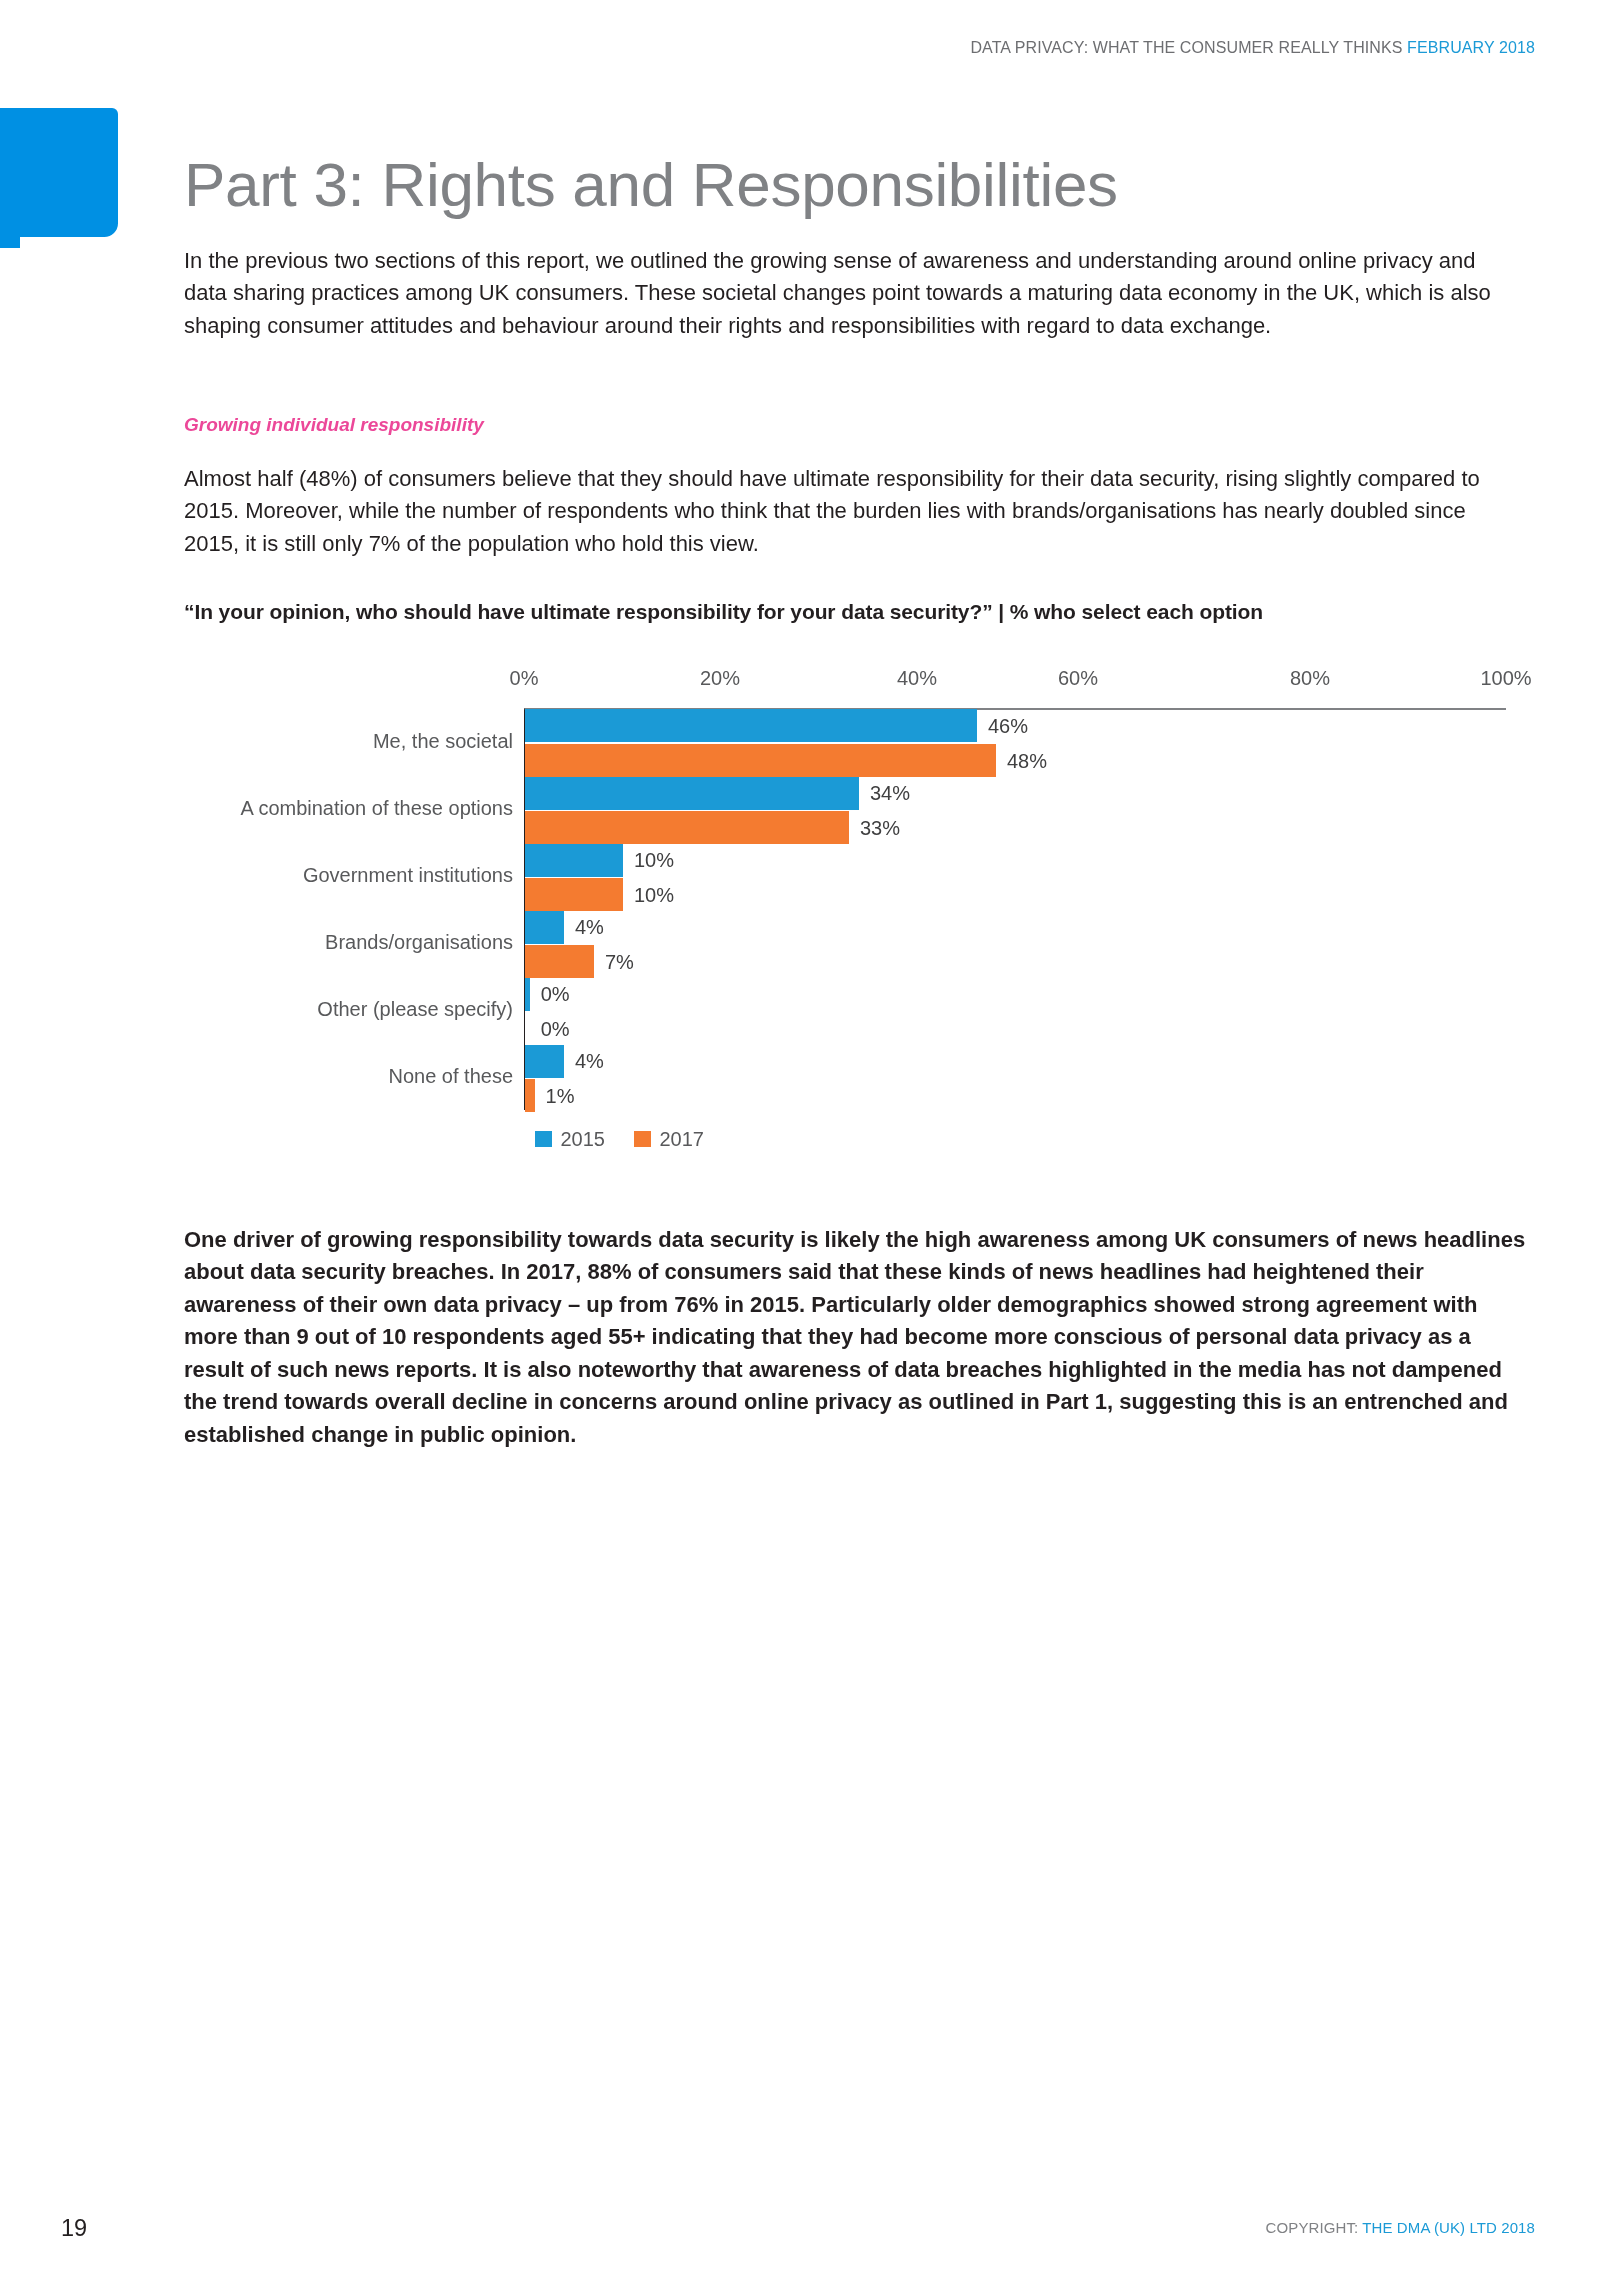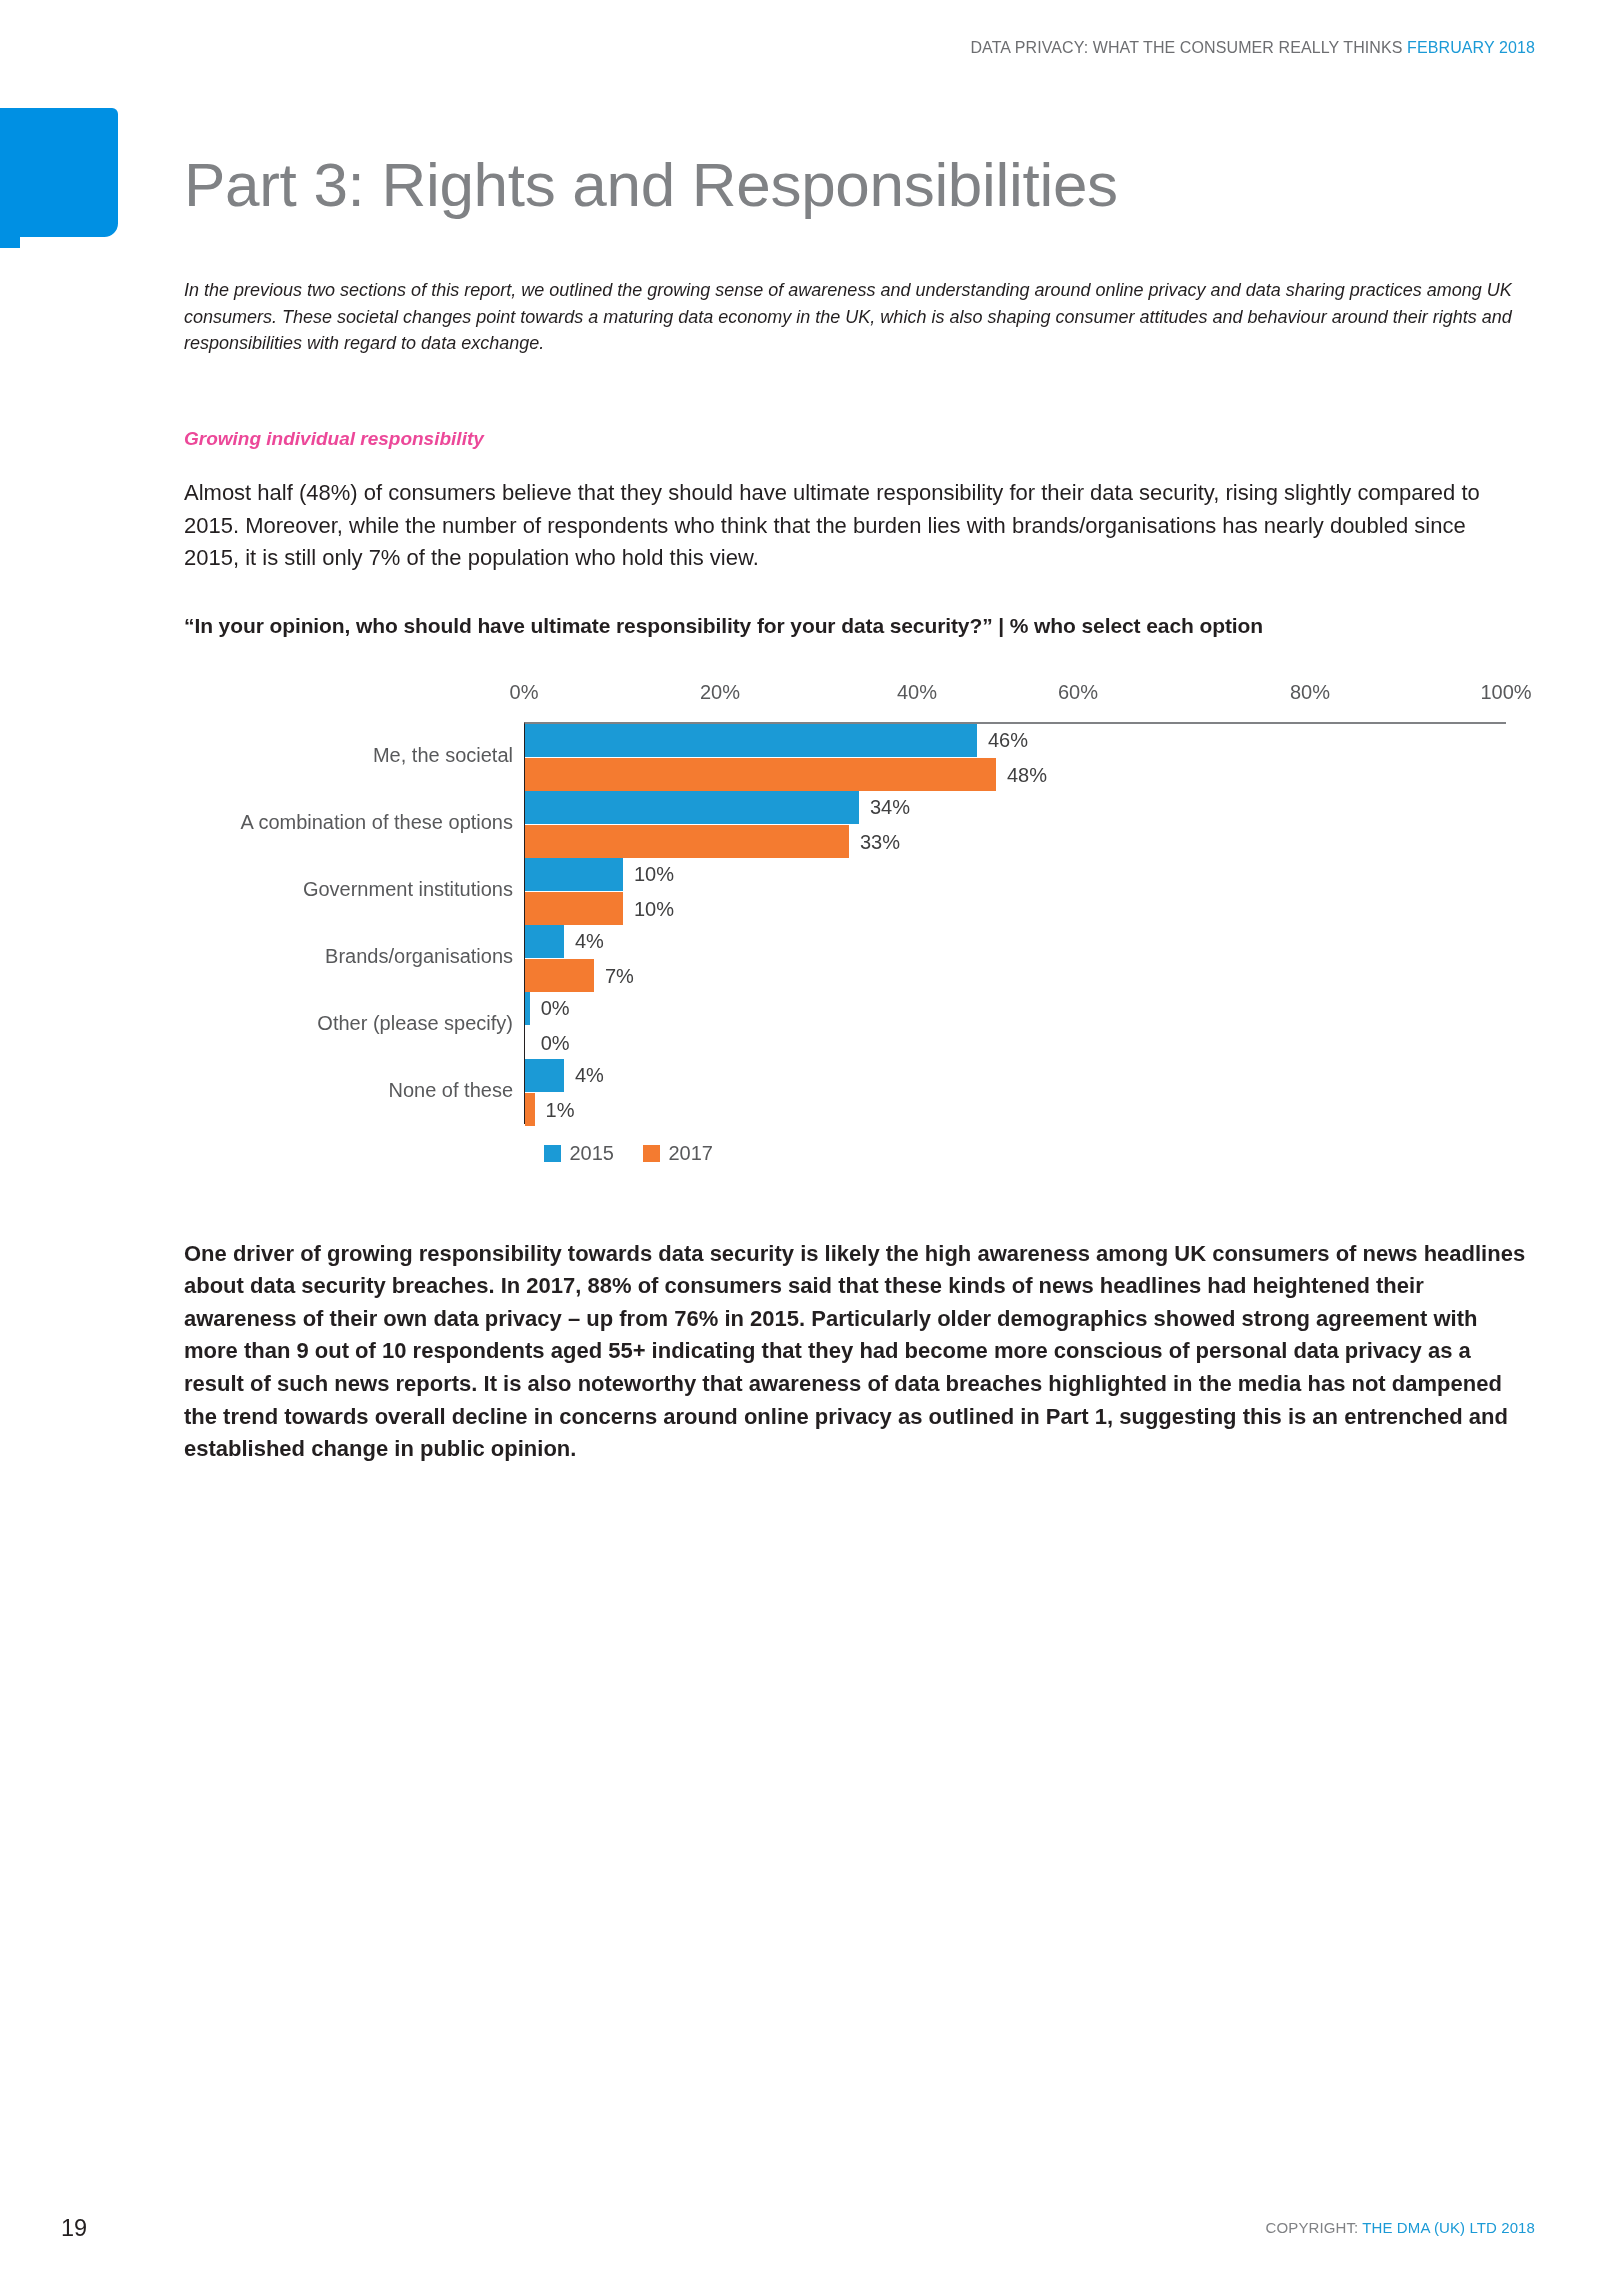--- a/index.html
+++ b/index.html
@@ -63,26 +63,25 @@
   .part-title {
     margin-top: 149px;
     font-size: 62px;
     line-height: 1.16;
     font-weight: 300;
     color: #808285;
     letter-spacing: -0.3px;
   }
 
   .intro-para {
-    margin-top: 56px;
-    font-size: 18px;
+    margin-top: 24px;
+    font-size: 22px;
     line-height: 1.48;
     color: #231f20;
     width: 1333px;
-    font-style: italic;
   }
 
   .section-heading {
     margin-top: 71px;
     font-size: 19px;
     font-weight: bold;
     color: #ec4899;
     font-style: italic;
   }
 
@@ -171,21 +170,21 @@
   .bar-value {
     position: absolute;
     font-size: 20px;
     color: #404041;
     white-space: nowrap;
     transform: translateY(-50%);
   }
 
   .legend {
     position: absolute;
-    left: 360px;
+    left: 351px;
     top: 461px;
     width: 982px;
     height: 39px;
     text-align: left;
   }
   .legend-inner {
     position: absolute;
     left: 0;
     top: 0;
     width: 294px;

